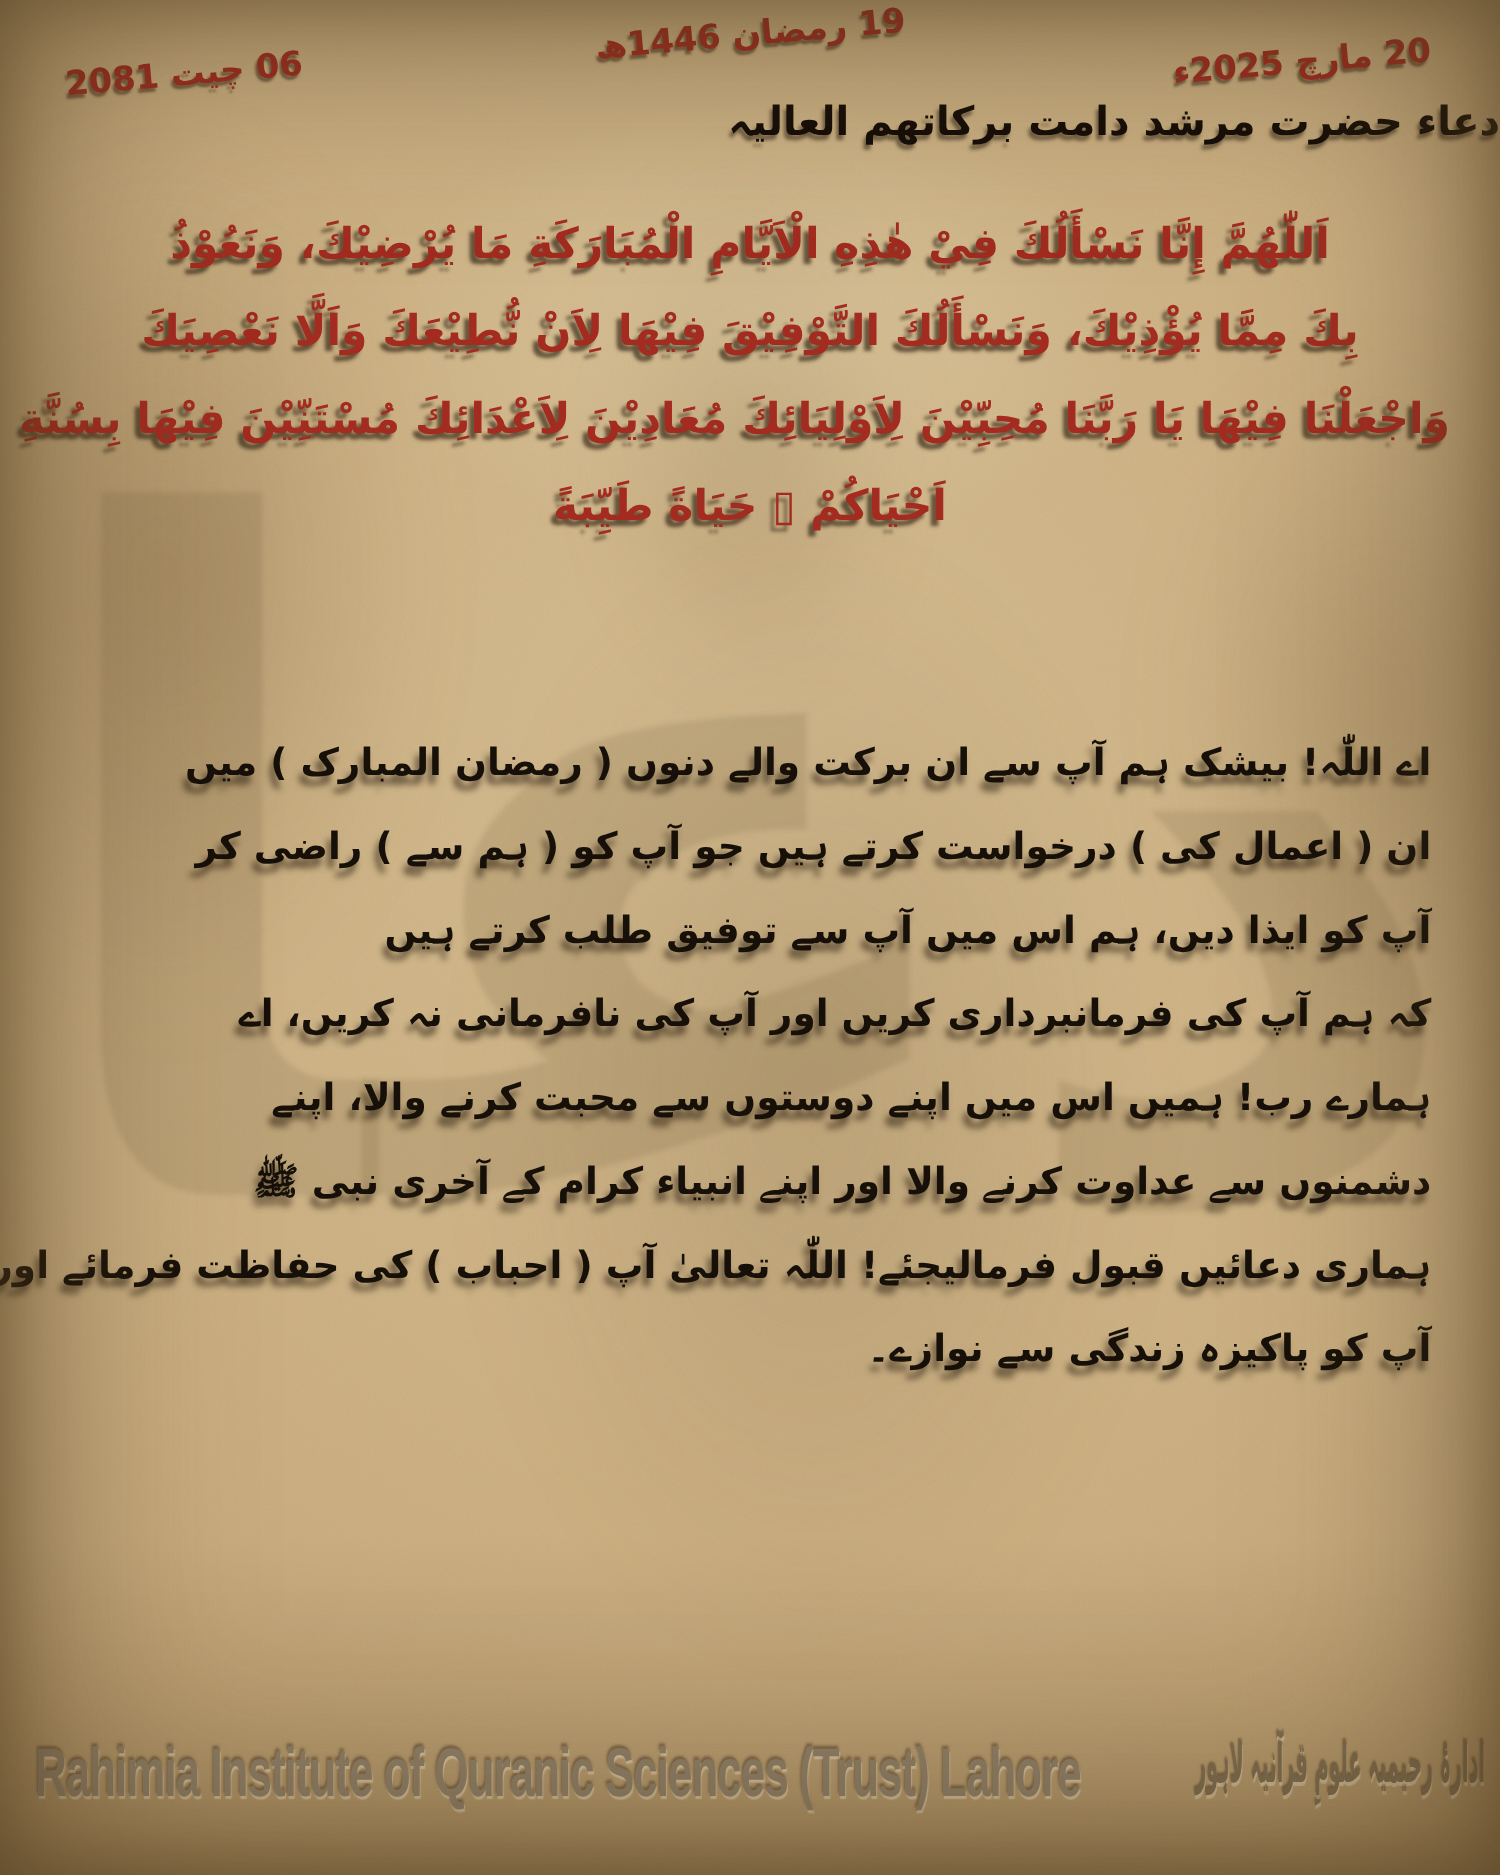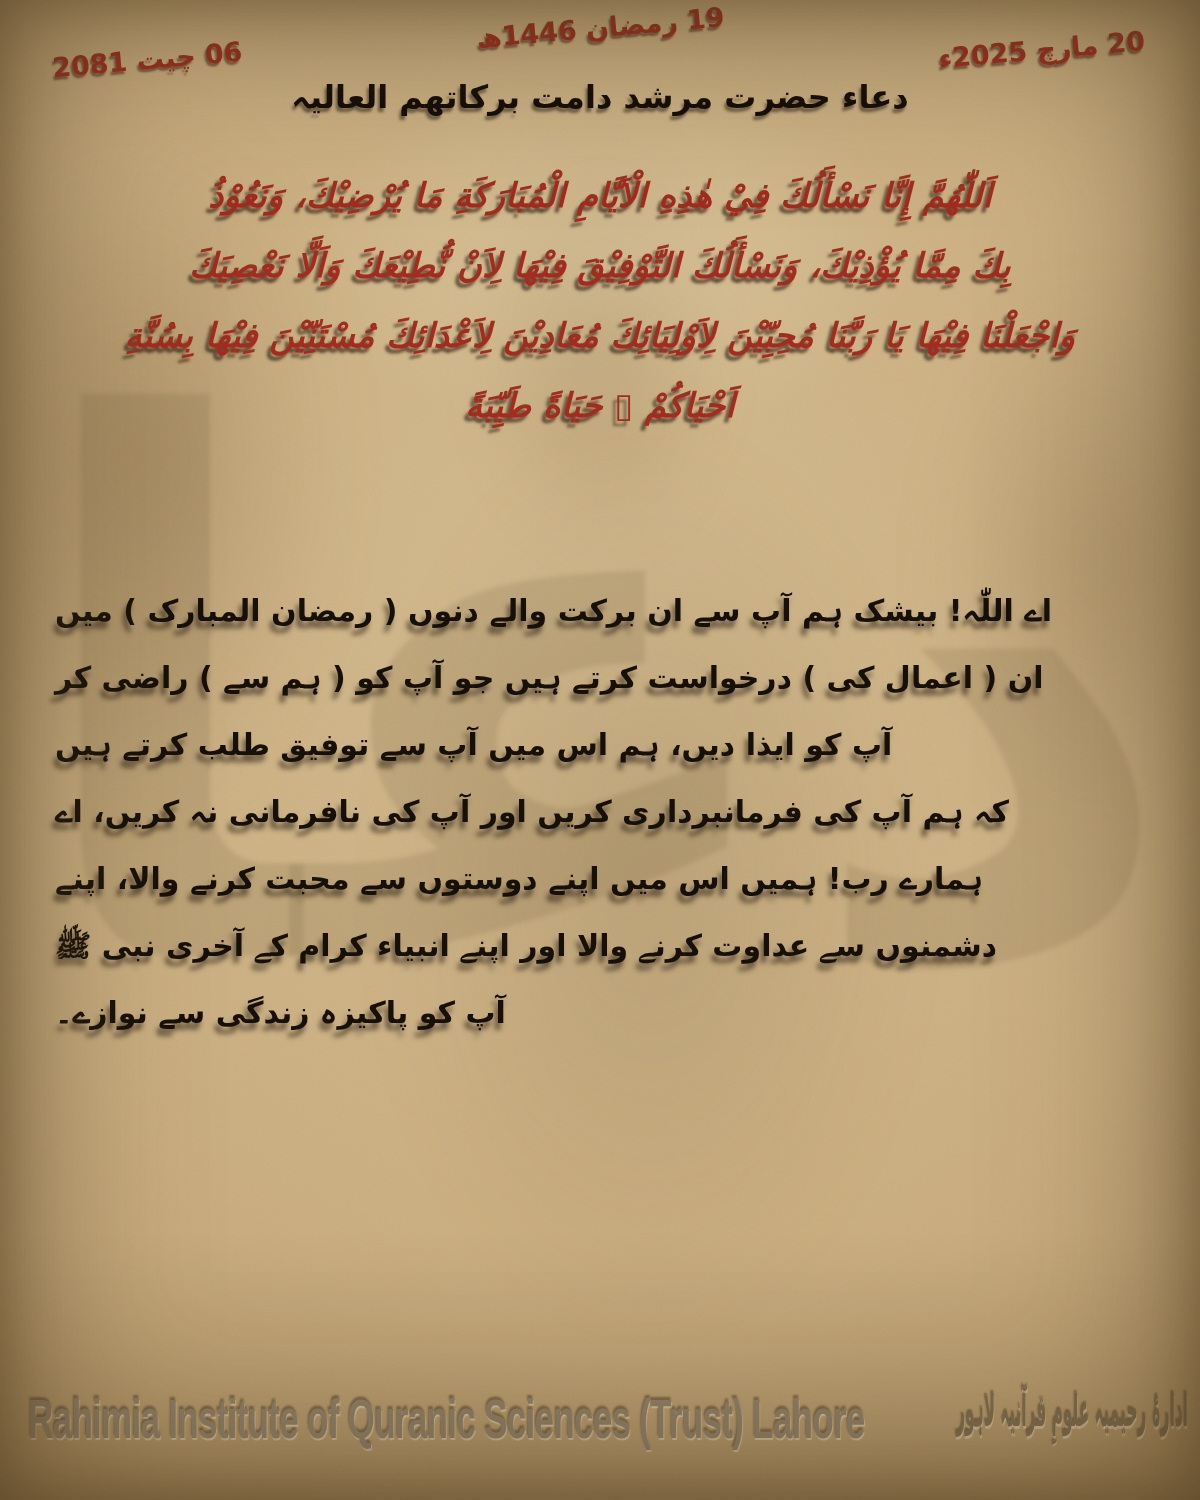--- a/index.html
+++ b/index.html
@@ -43,37 +43,37 @@
   .date{
     position:absolute;color:#9e2a1f;font-weight:700;font-size:27px;white-space:nowrap;
     text-shadow:-2px 3px 2px rgba(45,30,15,.55);
   }
   .date-inner{display:inline-block;transform:rotate(-5deg);}
   .date-center{left:0;right:0;top:12px;text-align:center;}
   .date-left{left:52px;top:44px;}
   .date-right{right:55px;top:34px;}
 
   .title{
-    position:absolute;left:0;right:0;top:78px;text-align:center;
+    position:absolute;left:0;right:0;top:78px;text-align:right;
     font-size:32px;font-weight:700;color:#120c06;white-space:nowrap;
     text-shadow:-2px 4px 3px rgba(40,28,14,.55);
   }
 
   
-  .arabic-block{position:absolute;left:40px;right:40px;top:160px;font-style:italic;}
+  .arabic-block{position:absolute;left:40px;right:40px;top:160px;}
   .arabic-line{
     text-align:center;line-height:70px;font-size:34px;font-weight:700;
     color:#a32b20;white-space:nowrap;
     text-shadow:-4px 5px 3px rgba(45,30,15,.65);
   }
 
   
   .urdu-block{position:absolute;left:55px;right:55px;top:577px;}
   .urdu-line{
-    text-align:left;line-height:67px;font-size:30px;font-weight:700;
+    text-align:right;line-height:67px;font-size:30px;font-weight:700;
     color:#161009;white-space:nowrap;
     text-shadow:-3px 7px 5px rgba(38,26,13,.60);
   }
 
   
   .footer{position:absolute;left:0;right:0;top:1384px;height:90px;padding-left:28px;}
   .footer-en{
     position:absolute;left:28px;top:10px;
     font-family:"Liberation Sans", sans-serif;font-weight:700;font-size:44px;
     letter-spacing:-1px;color:#8c7d66;white-space:nowrap;
@@ -131,20 +131,21 @@
     <div class="arabic-line">اَحْيَاكُمْ ▯ حَيَاةً طَيِّبَةً</div>
   </div>
 
   <div class="urdu-block">
     <div class="urdu-line">اے اللّٰہ! بیشک ہم آپ سے ان برکت والے دنوں ( رمضان المبارک ) میں</div>
     <div class="urdu-line">ان ( اعمال کی ) درخواست کرتے ہیں جو آپ کو ( ہم سے ) راضی کر</div>
     <div class="urdu-line">آپ کو ایذا دیں، ہم اس میں آپ سے توفیق طلب کرتے ہیں</div>
     <div class="urdu-line">کہ ہم آپ کی فرمانبرداری کریں اور آپ کی نافرمانی نہ کریں، اے</div>
     <div class="urdu-line">ہمارے رب! ہمیں اس میں اپنے دوستوں سے محبت کرنے والا، اپنے</div>
     <div class="urdu-line">دشمنوں سے عداوت کرنے والا اور اپنے انبیاء کرام کے آخری نبی ﷺ</div>
+    <div class="urdu-line">ہماری دعائیں قبول فرمالیجئے! اللّٰہ تعالیٰ آپ ( احباب ) کی حفاظت فرمائے اور</div>
     <div class="urdu-line">آپ کو پاکیزہ زندگی سے نوازے۔</div>
   </div>
 
   <div class="footer">
     <div class="footer-en">Rahimia Institute of Quranic Sciences (Trust) Lahore</div>
     <div class="footer-ar">ادارۂ رحیمیہ علومِ قرآنیہ لاہور</div>
   </div>
 
 </div>
 

